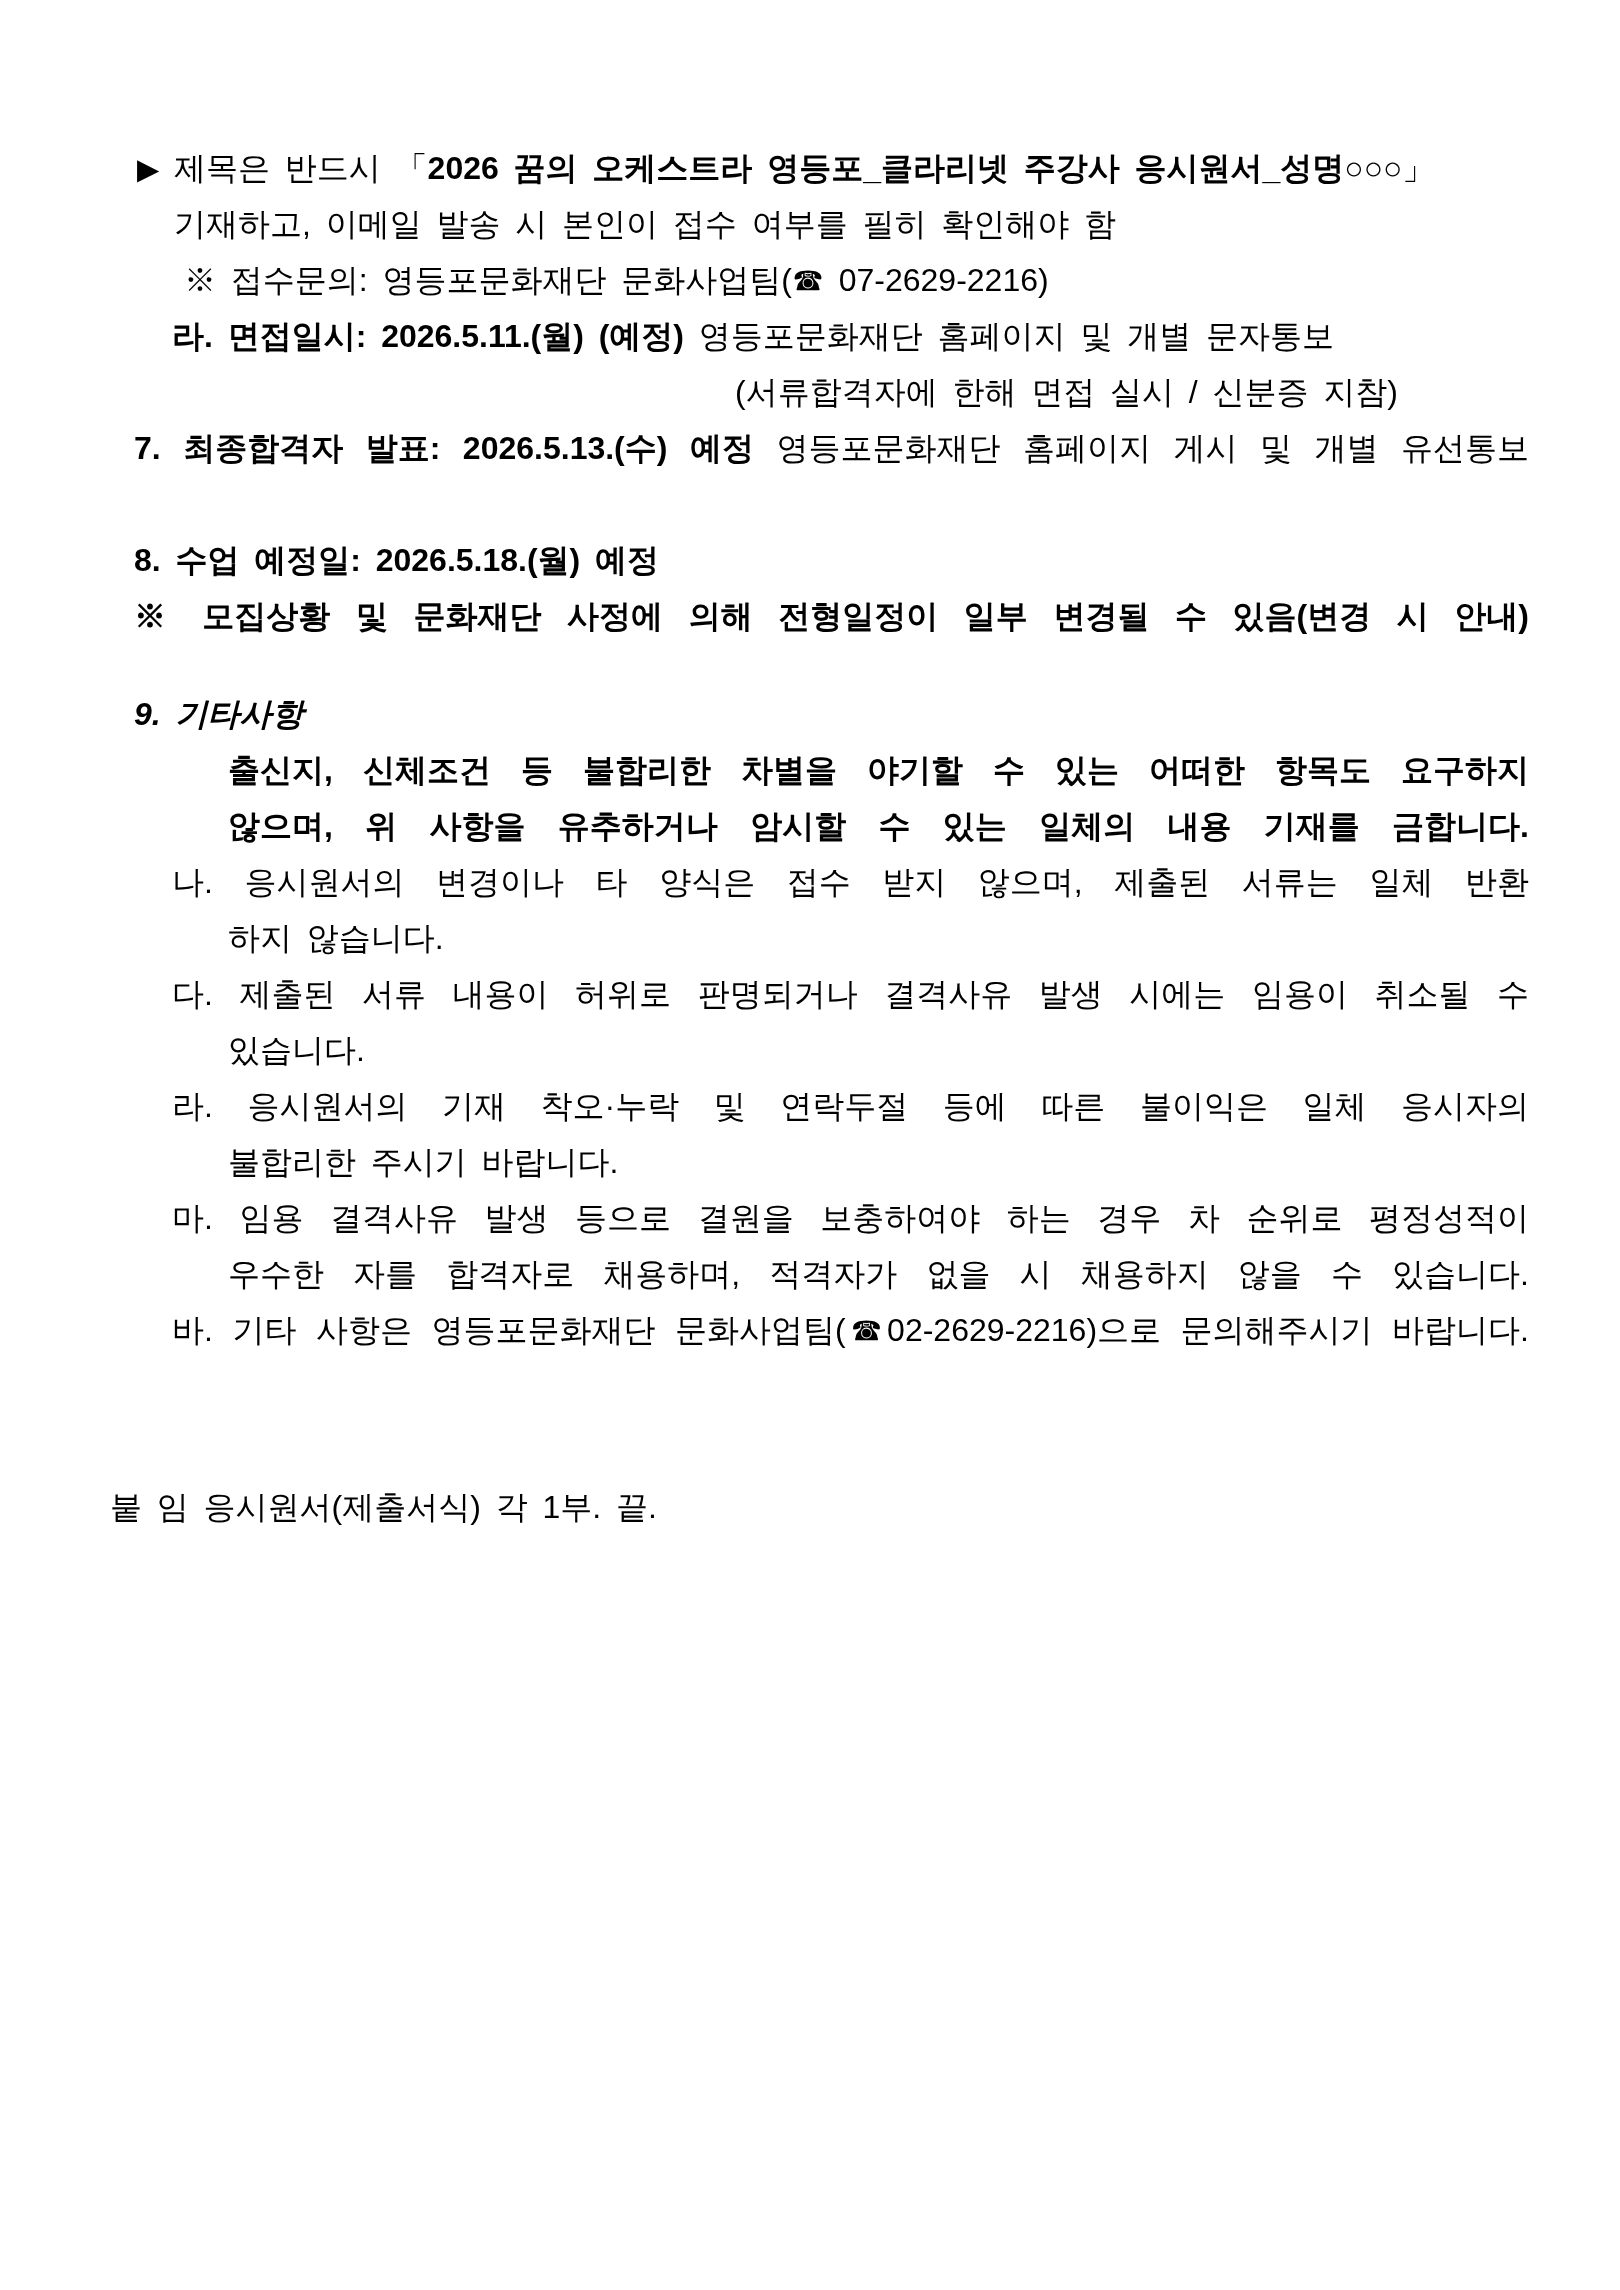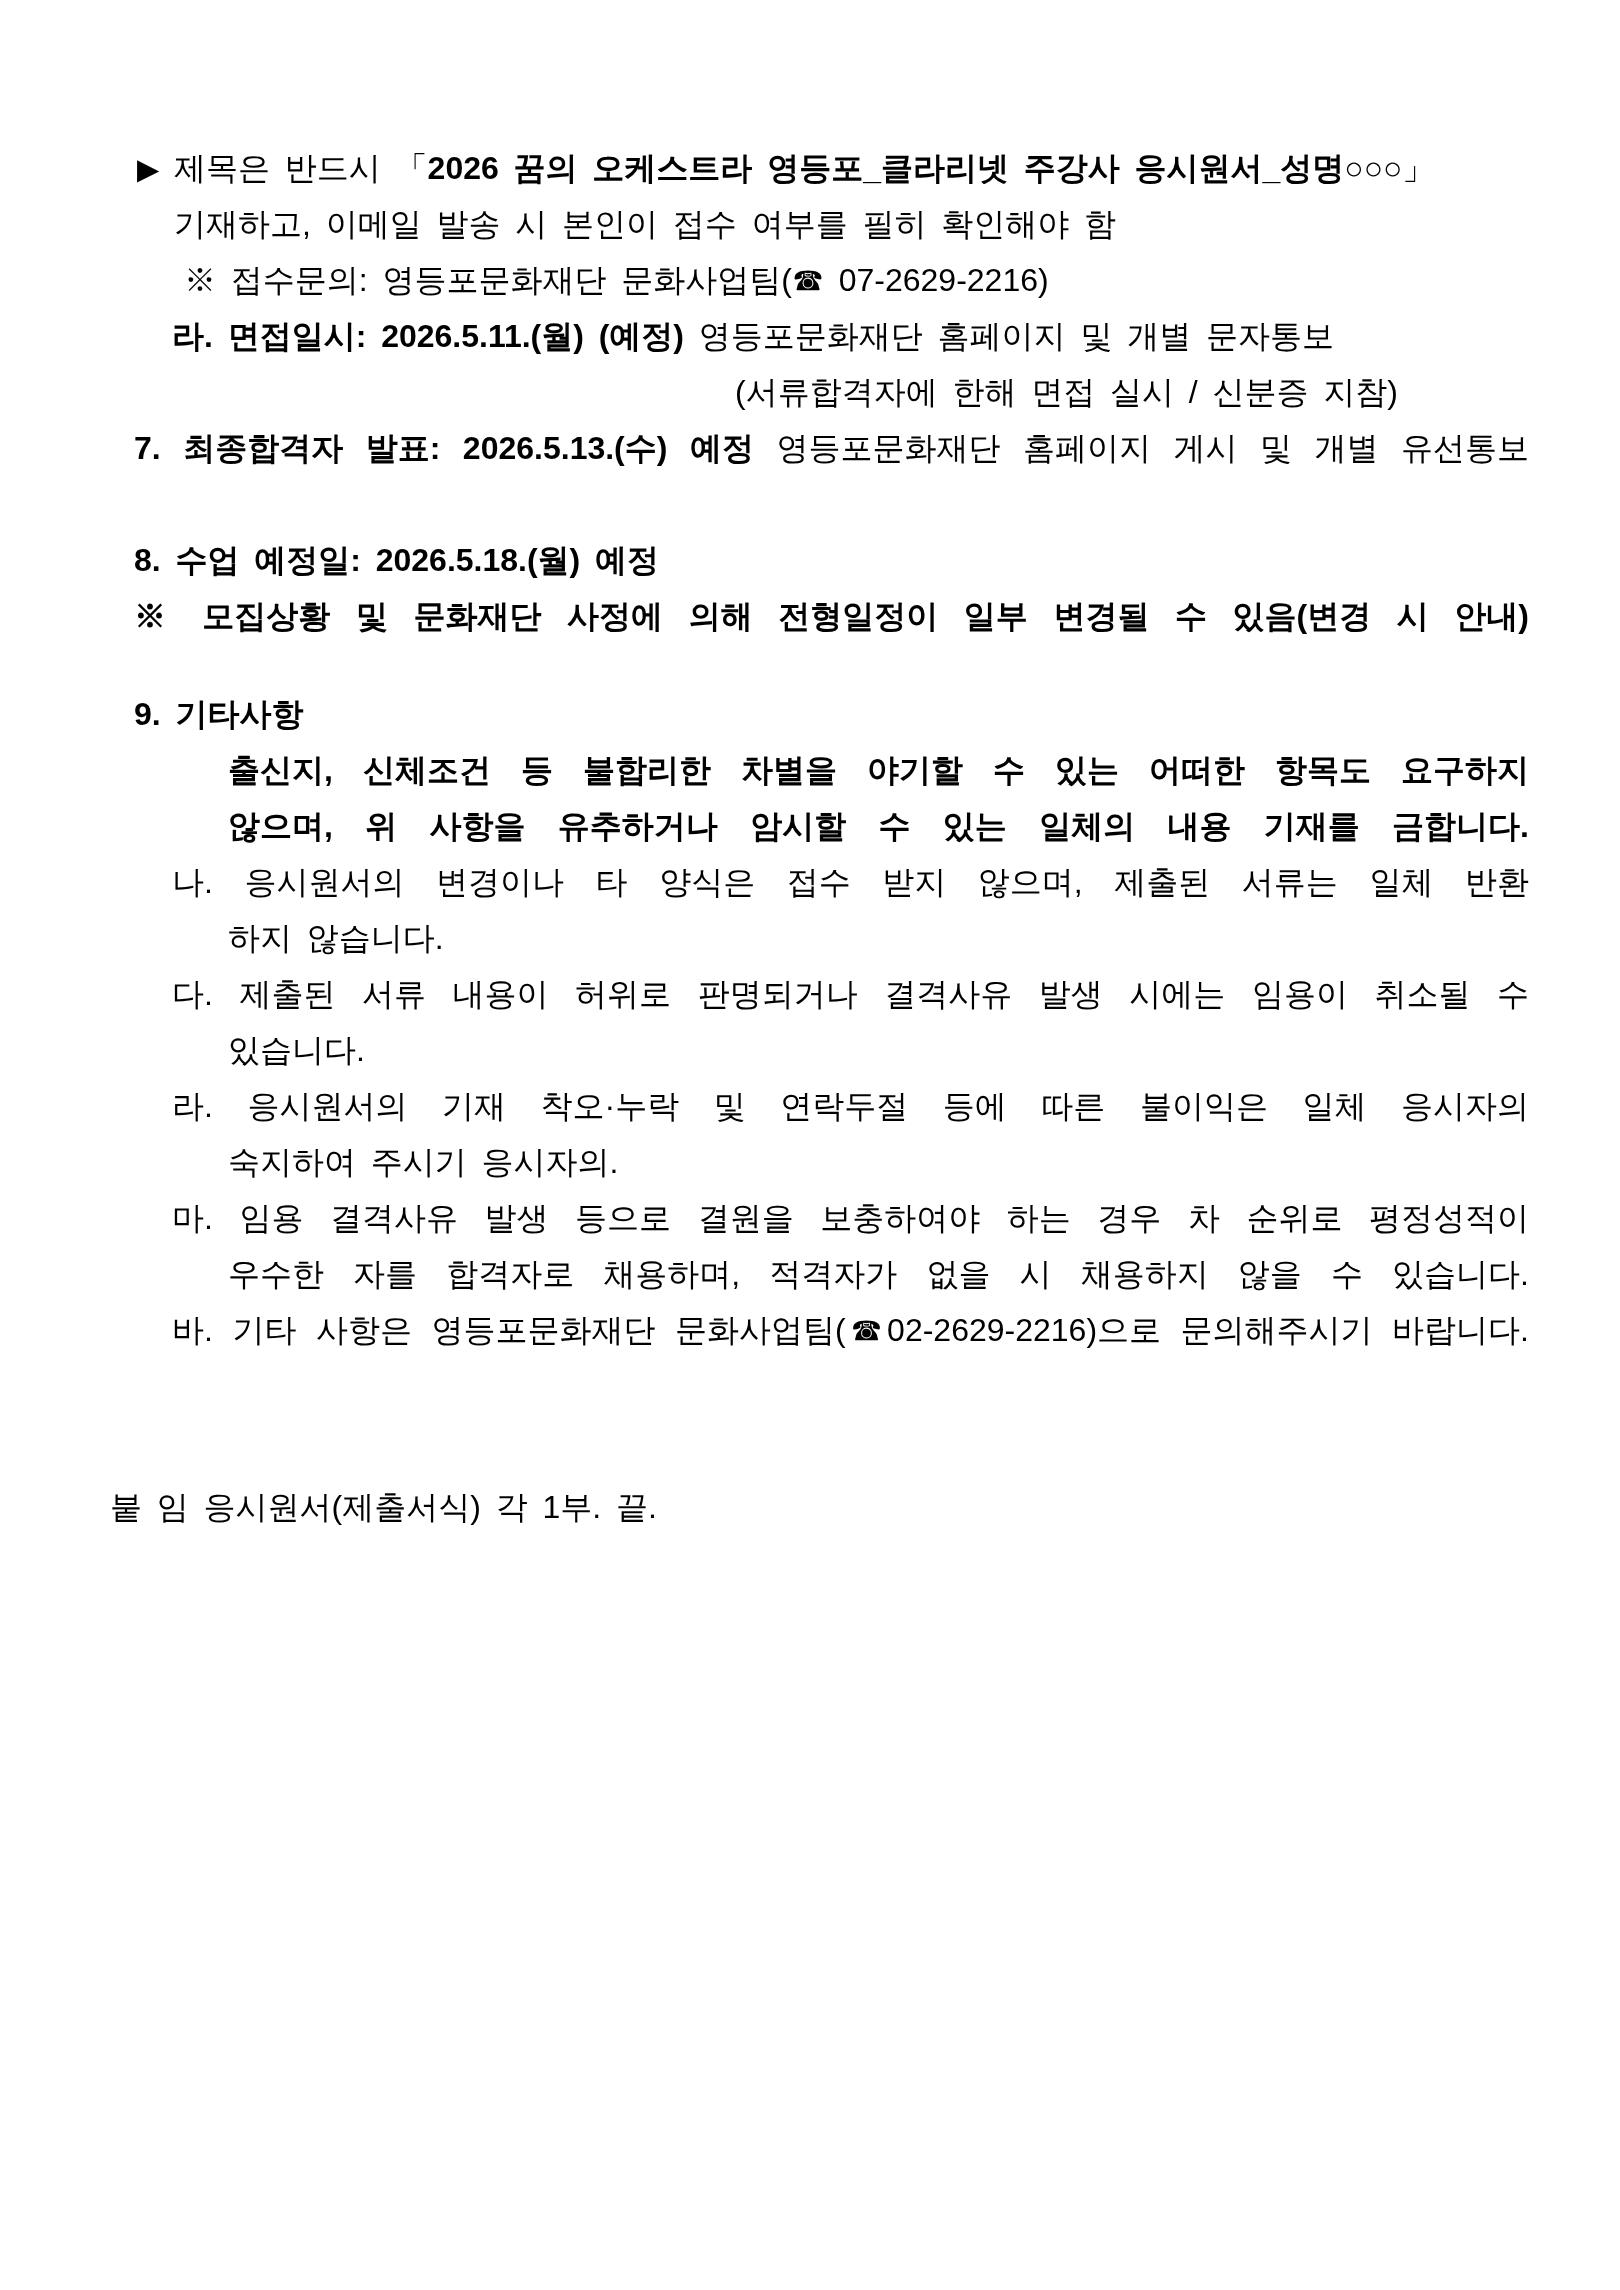--- a/index.html
+++ b/index.html
@@ -23,21 +23,21 @@
   
   .ind-bullet  { padding-left: 137px; }
   .ind-text    { padding-left: 174px; }
   .ind-note    { padding-left: 184px; }
   .ind-letter  { padding-left: 172px; }
   .ind-cont    { padding-left: 228px; }
   .ind-num     { padding-left: 134px; }
   .ind-ranote  { padding-left: 735px; }
   .ind-attach  { padding-left: 110px; }
   .gap-blank   { margin-top: 56px; }
-  .gap-sec     { margin-top: 42px; }
+  .gap-sec     { margin-top: 42px; font-style: italic; }
   .gap-attach  { margin-top: 121px; }
   .marker { display: inline-block; width: 37px; font-size: 29px; }
   .footer {
     position: absolute;
     top: 2178px; left: 0; right: 0;
     height: 56px; line-height: 56px;
     text-align: center;
     font-size: 27.4px;
     letter-spacing: 5.9px;
     word-spacing: 7.8px;
@@ -66,21 +66,21 @@
     <div class="l ind-cont b j"><span>출신지, 신체조건 등 불합리한 차별을 야기할 수 있는 어떠한 항목도 요구하지</span></div>
     <div class="l ind-cont b j"><span>않으며, 위 사항을 유추하거나 암시할 수 있는 일체의 내용 기재를 금합니다.</span></div>
 
     <div class="l ind-letter j"><span>나.</span> <span>응시원서의 변경이나 타 양식은 접수 받지 않으며, 제출된 서류는 일체 반환</span></div>
     <div class="l ind-cont"><span>하지 않습니다.</span></div>
 
     <div class="l ind-letter j"><span>다.</span> <span>제출된 서류 내용이 허위로 판명되거나 결격사유 발생 시에는 임용이 취소될 수</span></div>
     <div class="l ind-cont"><span>있습니다.</span></div>
 
     <div class="l ind-letter j"><span>라.</span> <span>응시원서의 기재 착오·누락 및 연락두절 등에 따른 불이익은 일체 응시자의</span></div>
-    <div class="l ind-cont"><span>숙지하여 주시기 응시자의.</span></div>
+    <div class="l ind-cont"><span>불합리한 주시기 바랍니다.</span></div>
 
     <div class="l ind-letter j"><span>마.</span> <span>임용 결격사유 발생 등으로 결원을 보충하여야 하는 경우 차 순위로 평정성적이</span></div>
     <div class="l ind-cont j"><span>우수한 자를 합격자로 채용하며, 적격자가 없을 시 채용하지 않을 수 있습니다.</span></div>
 
     <div class="l ind-letter j"><span>바.</span> <span>기타 사항은 영등포문화재단 문화사업팀(☎02-2629-2216)으로 문의해주시기 바랍니다.</span></div>
 
     <div class="l ind-attach gap-attach"><span>붙  임  응시원서(제출서식) 각 1부.  끝.</span></div>
 
   </div>
 

